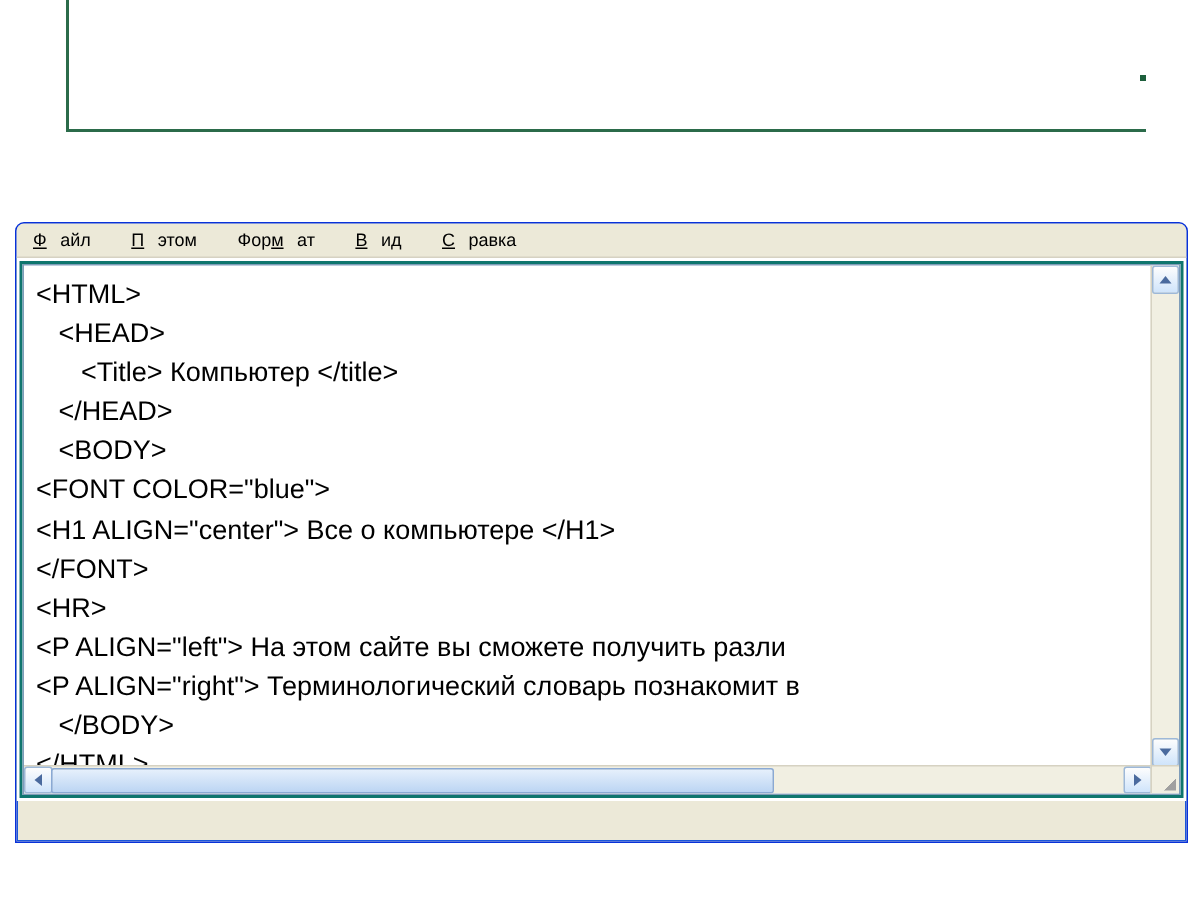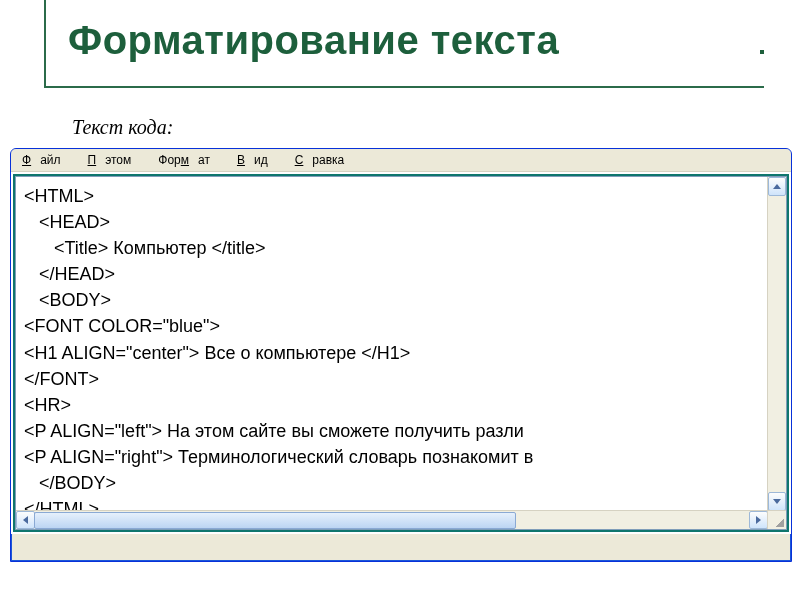--- a/index.html
+++ b/index.html
@@ -226,24 +226,22 @@
       linear-gradient(135deg, transparent 60%, #a0a0a0 60%);
   }
 </style>
 </head>
 <body>
 
 <div class="slide">
   <div class="rule-left"></div>
   <div class="rule-top"></div>
 
-  <div class="title">Форматирование текста</div>
   <div class="title-dot"></div>
 
-  <div class="code-label">Текст кода:</div>
 
   <div class="notepad-window">
 
     <div class="menubar">
       <span><u>Ф</u><span>айл</span></span>
       <span><u>П</u><span>этом</span></span>
       <span>Фор<u>м</u><span>ат</span></span>
       <span><u>В</u><span>ид</span></span>
       <span><u>С</u><span>равка</span></span>
     </div>

